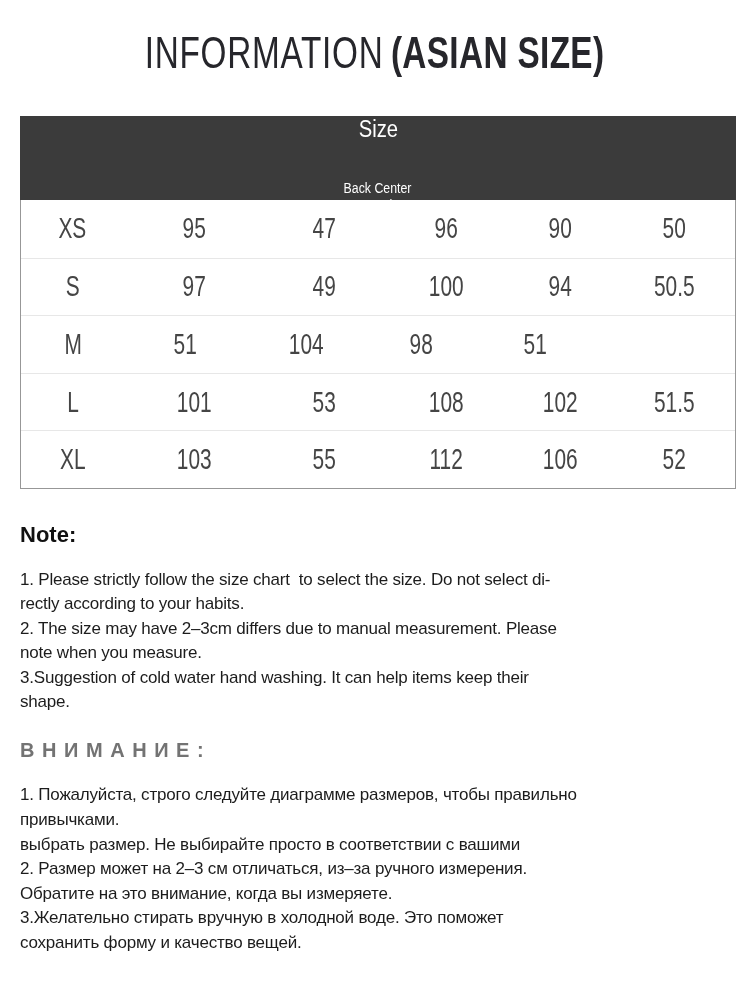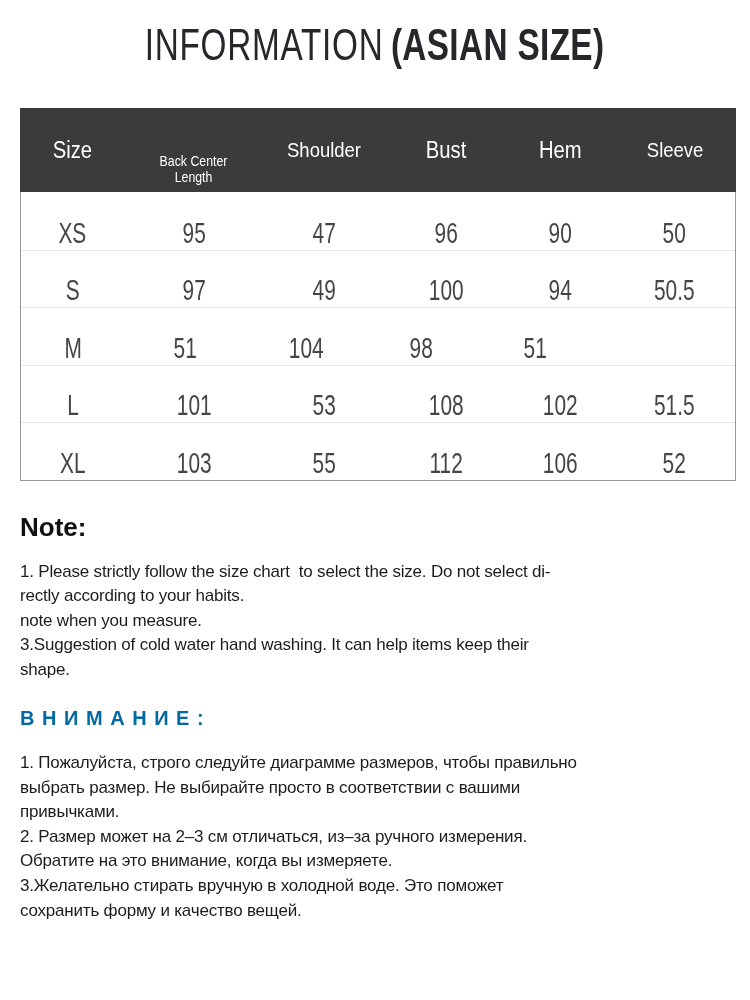--- a/index.html
+++ b/index.html
@@ -1,46 +1,46 @@
 <!DOCTYPE html>
 <html><head>
 <meta charset="utf-8">
 <style>
   * { margin: 0; padding: 0; box-sizing: border-box; }
   html, body { width: 750px; height: 1000px; background: #ffffff; overflow: hidden; }
   body { font-family: "Liberation Sans", sans-serif; color: #1c1c1c; }
 
   
-  .title { padding-top: 22px; text-align: center; line-height: 46px; white-space: nowrap; }
+  .title { padding-top: 30px; text-align: center; line-height: 46px; white-space: nowrap; }
   .title-inner { display: inline-block; transform: scaleX(0.74); transform-origin: 50% 50%; color: #26262b; }
   .t-light { font-size: 45px; font-weight: 400; letter-spacing: 1px; }
   .t-bold  { font-size: 45px; font-weight: 700; margin-left: 10px; letter-spacing: 0.5px; }
 
   
   .size-table { margin: 30px 14px 0 20px; }
-  .thead { display: flex; align-items: center; height: 84px; background: #3b3b3b; color: #ffffff; }
+  .thead { display: flex; align-items: center; height: 84px; background: #3b3b3b; color: #ffffff; flex-direction: column; }
   .th { text-align: center; line-height: 1.15; }
   .th .cx { display: inline-block; transform: scaleX(0.88); transform-origin: 50% 50%; }
   .c0 { width: 14.5%; } .c1 { width: 19.5%; } .c2 { width: 17%; text-align: center; }
   .c3 { width: 17%; }   .c4 { width: 15%; }   .c5 { width: 17%; }
   .fs-lg { font-size: 23px; } .fs-md { font-size: 21px; } .fs-sm { font-size: 14px; margin-top: 38px; }
   .tbody { border-left: 1px solid #979797; border-right: 1px solid #979797; border-bottom: 1px solid #979797; }
-  .trow { display: flex; align-items: flex-end; height: 57.6px; }
+  .trow { display: flex; align-items: center; height: 57.6px; }
   .trow + .trow { border-top: 1px solid #e7e7e7; }
   .td { text-align: center; color: #454545; font-size: 29px; font-weight: 400; }
   .td .cx { display: inline-block; transform: scaleX(0.72); transform-origin: 50% 50%; }
 
   
   .note-section { margin: 32px 20px 0 20px; }
-  .note-heading { font-size: 26px; font-weight: 700; line-height: 28px; color: #111; }
+  .note-heading { font-size: 22px; font-weight: 700; line-height: 28px; color: #111; }
   .note-lines { margin-top: 19px; }
   .body-line { font-size: 17px; line-height: 24.4px; color: #1c1c1c; white-space: pre; letter-spacing: -0.2px; }
 
   .attention-section { margin: 24px 20px 0 20px; }
-  .attention-heading { font-size: 20px; font-weight: 700; line-height: 24px; color: #0369a1; white-space: pre; letter-spacing: 1px; }
+  .attention-heading { font-size: 20px; font-weight: 700; line-height: 24px; color: #737373; white-space: pre; letter-spacing: 1px; }
   .attention-lines { margin-top: 21px; }
   .attention-lines .body-line { line-height: 24.6px; }
 </style>
 </head>
 <body>
 
 <div class="title">
   <span class="title-inner"><span class="t-light">INFORMATION</span><span class="t-bold">(ASIAN SIZE)</span></span>
 </div>
 
@@ -97,30 +97,31 @@
       <div class="td c5"><span class="cx">52</span></div>
     </div>
   </div>
 </div>
 
 <div class="note-section">
   <div class="note-heading">Note:</div>
   <div class="note-lines">
     <div class="body-line">1. Please strictly follow the size chart  to select the size. Do not select di-</div>
     <div class="body-line">rectly according to your habits.</div>
+    <div class="body-line">2. The size may have 2–3cm differs due to manual measurement. Please</div>
     <div class="body-line">note when you measure.</div>
     <div class="body-line">3.Suggestion of cold water hand washing. It can help items keep their</div>
     <div class="body-line">shape.</div>
   </div>
 </div>
 
 <div class="attention-section">
   <div class="attention-heading">В Н И М А Н И Е :</div>
   <div class="attention-lines">
     <div class="body-line">1. Пожалуйста, строго следуйте диаграмме размеров, чтобы правильно</div>
+    <div class="body-line">привычками.</div>
     <div class="body-line">выбрать размер. Не выбирайте просто в соответствии с вашими</div>
-    <div class="body-line">привычками.</div>
     <div class="body-line">2. Размер может на 2–3 см отличаться, из–за ручного измерения.</div>
     <div class="body-line">Обратите на это внимание, когда вы измеряете.</div>
     <div class="body-line">3.Желательно стирать вручную в холодной воде. Это поможет</div>
     <div class="body-line">сохранить форму и качество вещей.</div>
   </div>
 </div>
 
 </body></html>

